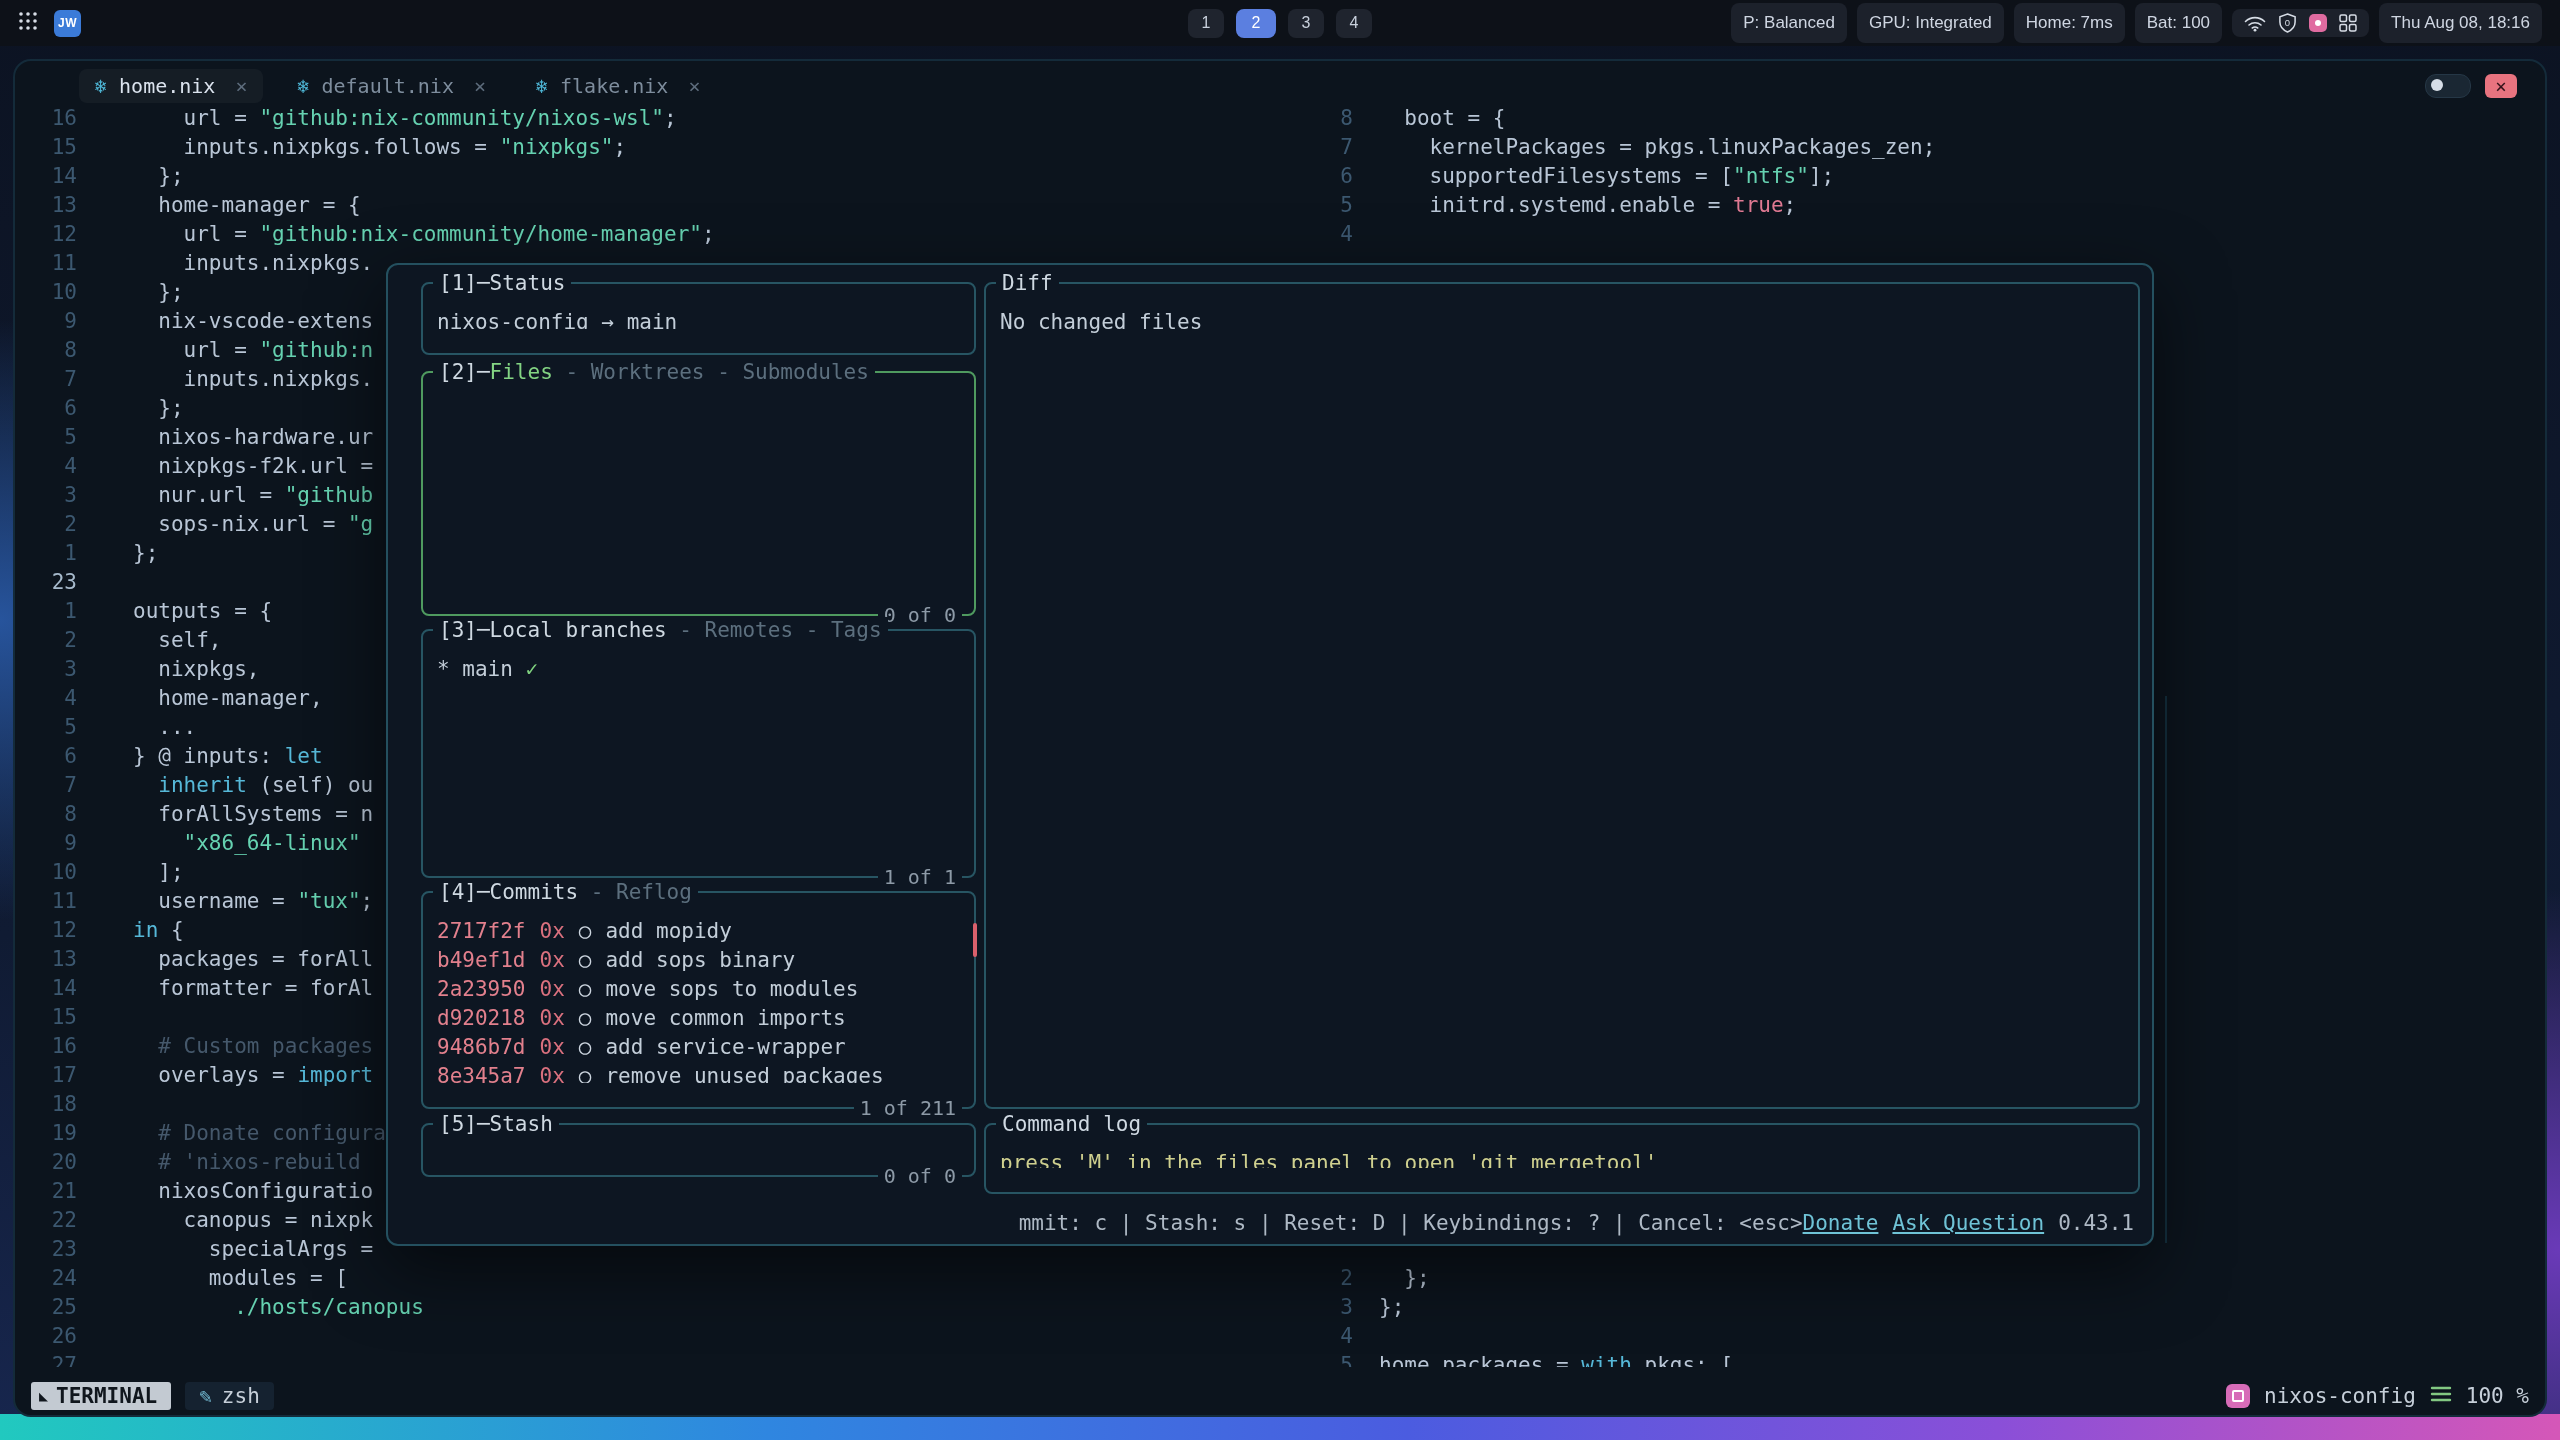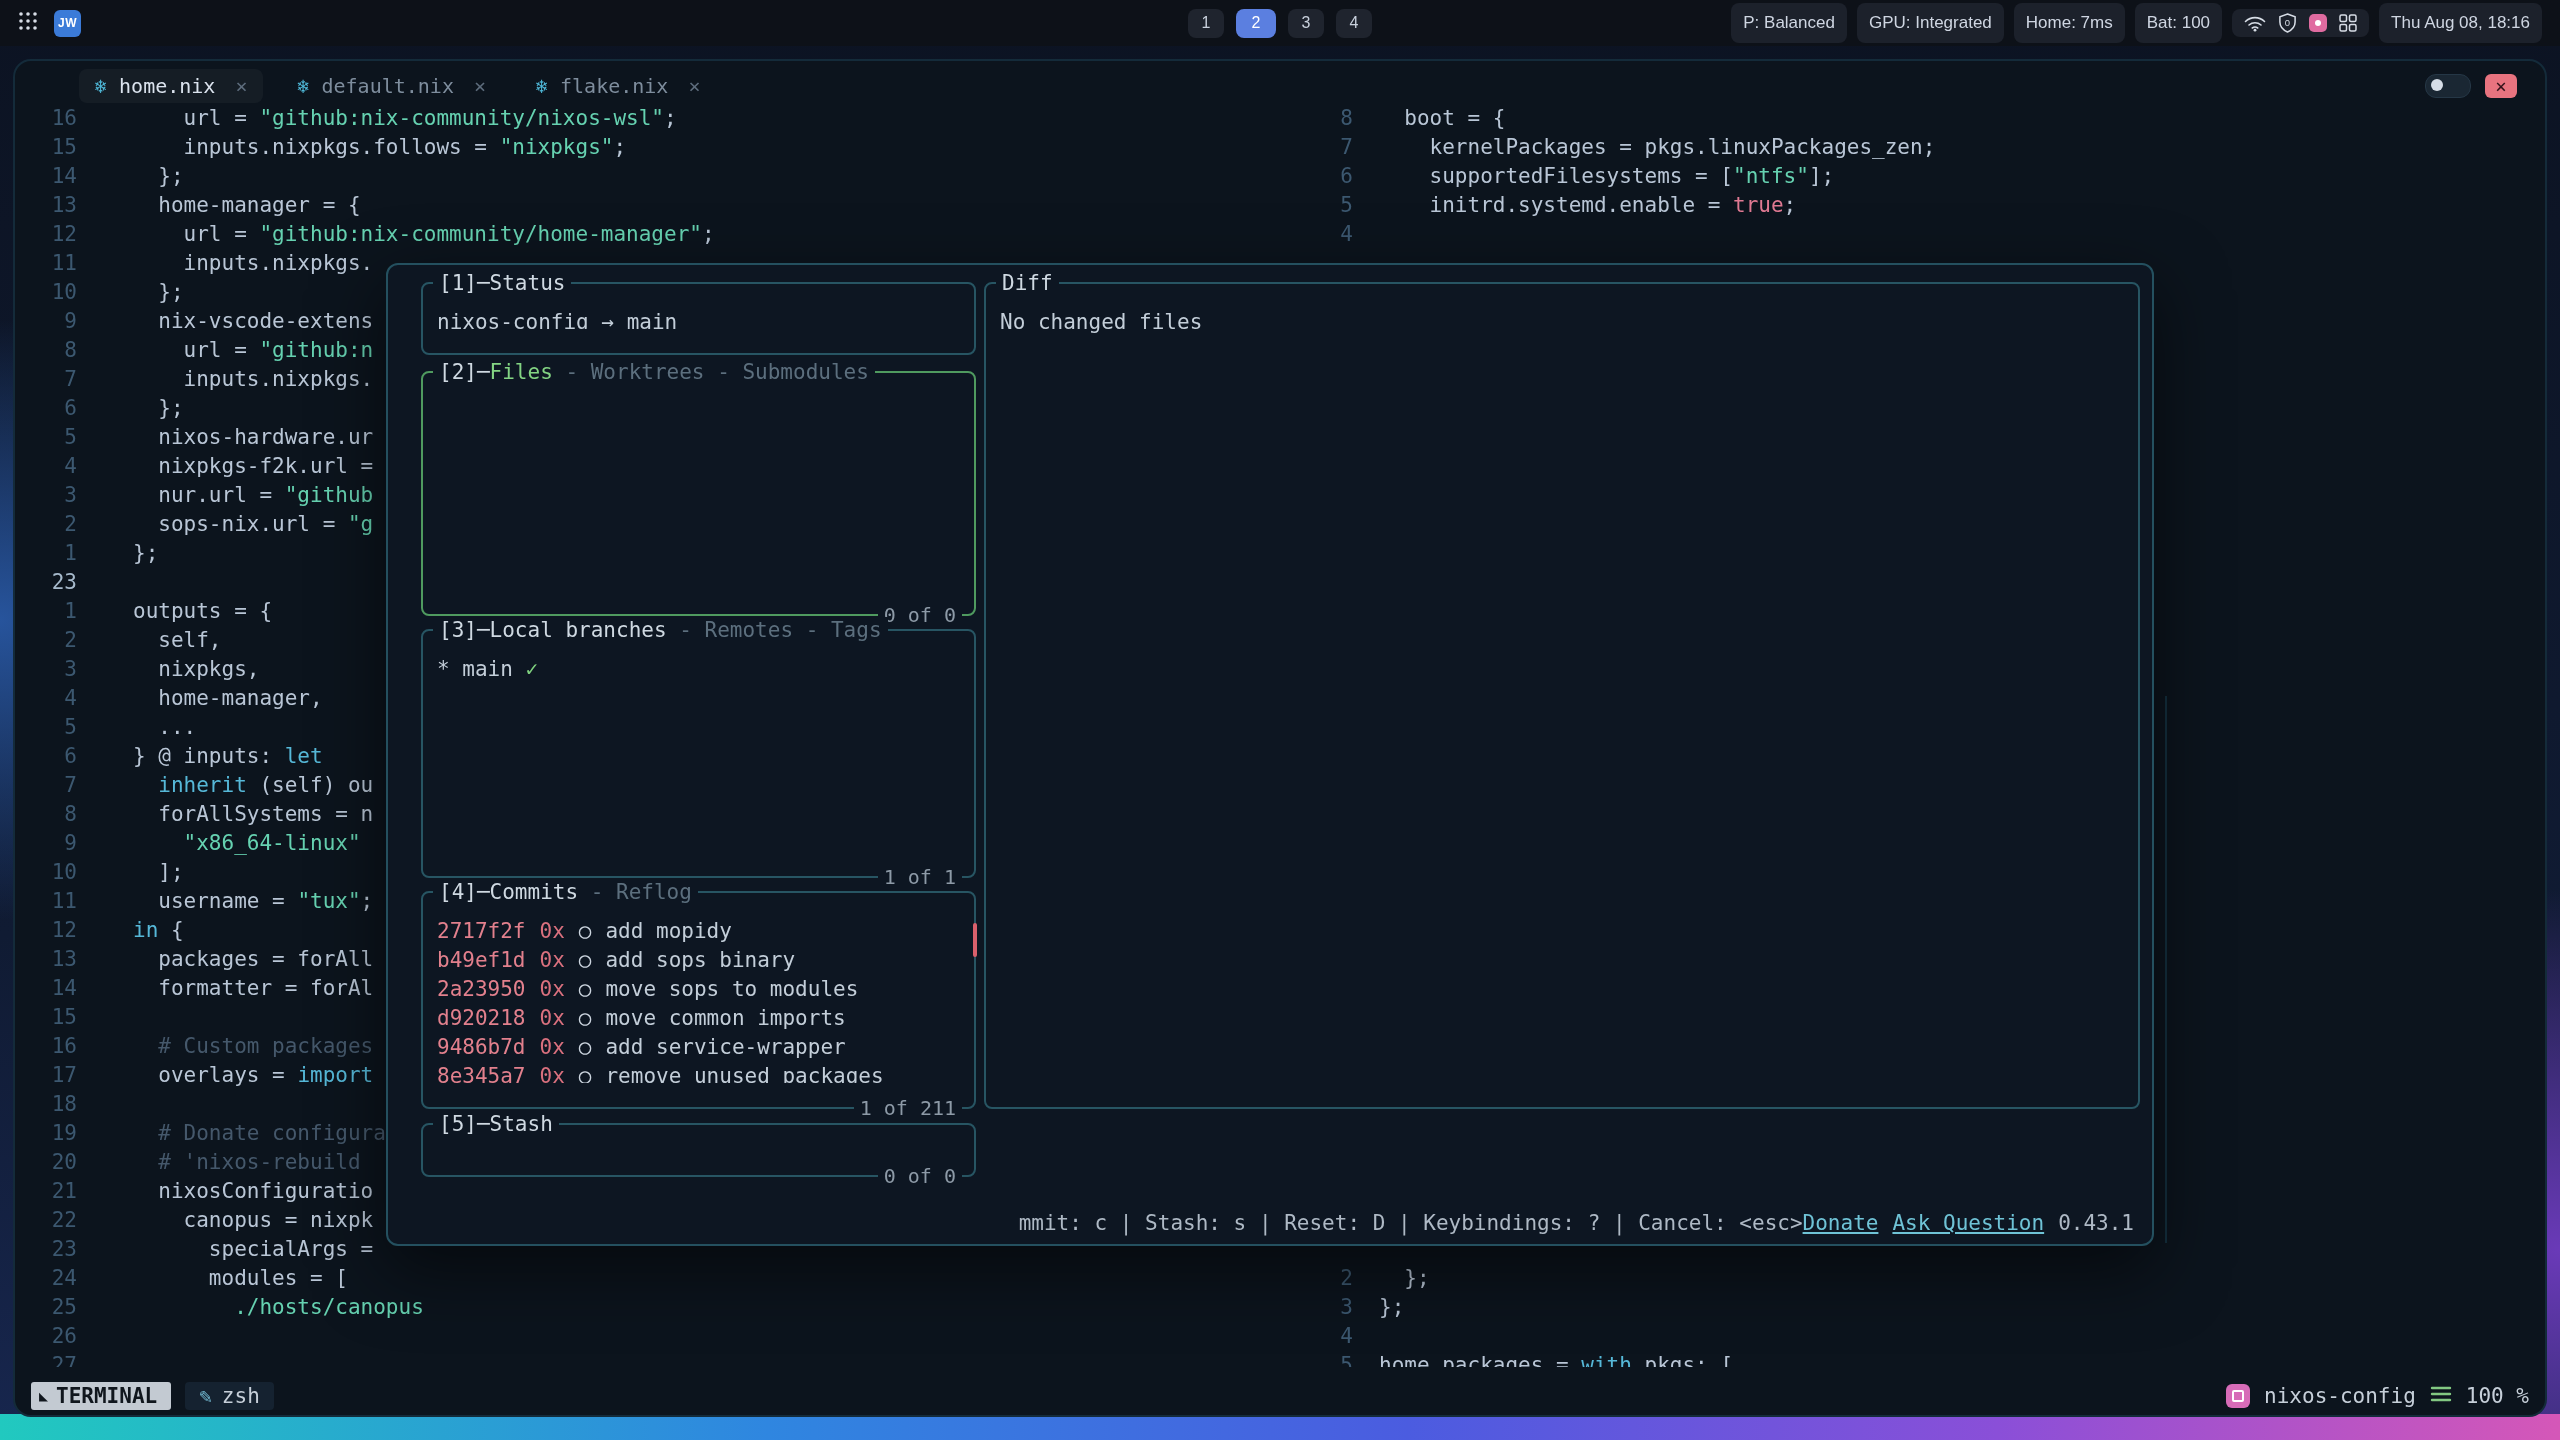--- a/index.html
+++ b/index.html
@@ -322,20 +322,26 @@
         <span class="pcount">0 of 0</span>
       </div>
 
       <div class="panel" id="p-diff">
         <span class="ptitle"><span class="pt-name">Diff</span></span>
         <div class="pbody">
             <div class="lg-line">No changed files</div>
           </div>
       </div>
 
+      <div class="panel" id="p-cmdlog">
+        <span class="ptitle"><span class="pt-name">Command log</span></span>
+        <div class="pbody">
+            <div class="lg-line tip">press 'M' in the files panel to open 'git mergetool'</div>
+          </div>
+      </div>
 
       <div class="lg-help">
         <span>mmit: c | Stash: s | Reset: D | Keybindings: ? | Cancel: &lt;esc&gt;</span>
         <span class="lg-links"><a>Donate</a><a>Ask Question</a><span class="ver">0.43.1</span></span>
       </div>
     </div>
 
     <div class="statusbar">
       <div class="mode">
           <span class="tri">◣</span>

